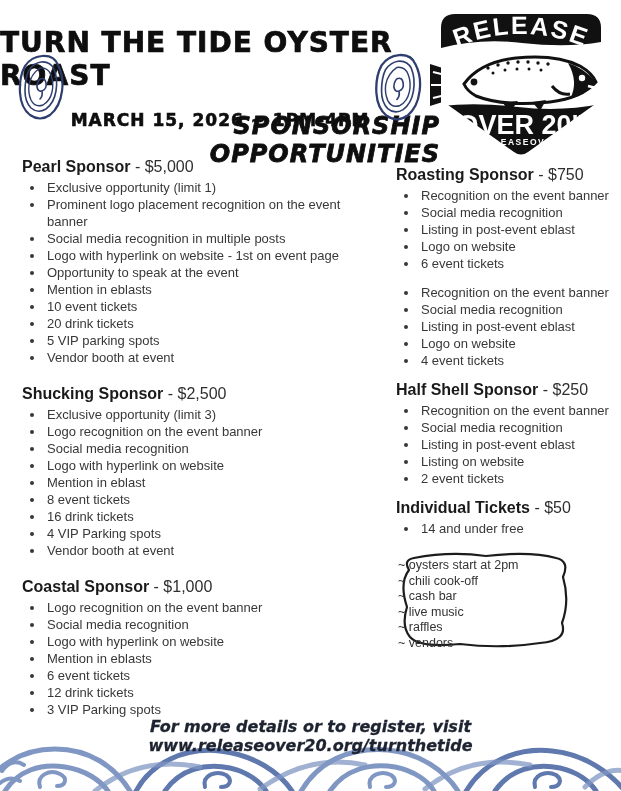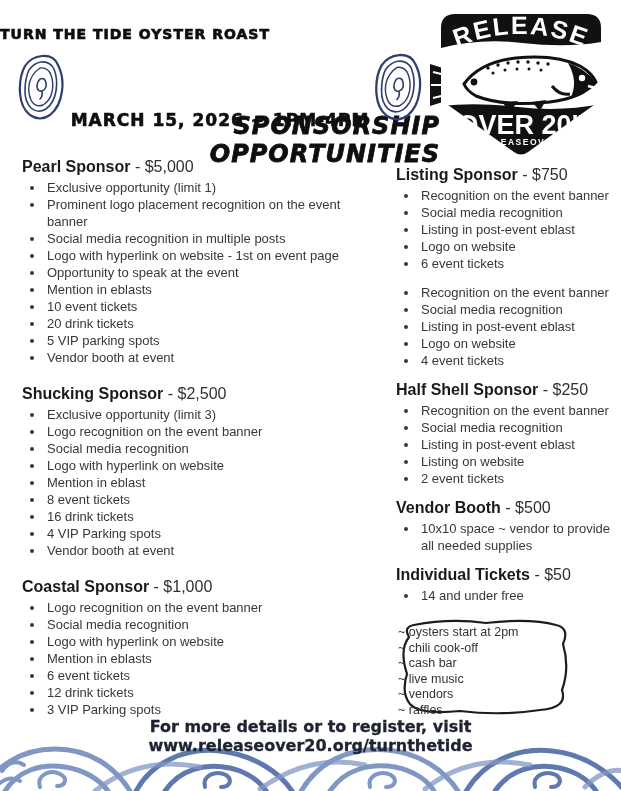--- a/index.html
+++ b/index.html
@@ -4,21 +4,21 @@
 <style>
   html,body{margin:0;padding:0;background:#e8e8e8;}
   .page{
     position:relative;width:621px;height:791px;margin:0 auto;
     background:#ffffff;overflow:hidden;
     font-family:"Liberation Sans",sans-serif;color:#383838;
   }
   .title{
     position:absolute;top:26px;left:0;width:440px;
     font-family:"DejaVu Sans",sans-serif;font-weight:700;
-    font-size:14px;letter-spacing:1px;color:#0e0e0e;
+    font-size:28px;letter-spacing:1px;color:#0e0e0e;
     -webkit-text-stroke:0.7px #0e0e0e;
   }
   .dateline{
     position:absolute;top:66px;left:0;width:440px;text-align:center;
     font-family:"DejaVu Sans",sans-serif;font-weight:700;
     font-size:17px;letter-spacing:1px;color:#0e0e0e;margin-top:44px;
     -webkit-text-stroke:0.6px #0e0e0e;
   }
   .subtitle{
     position:absolute;top:112px;left:0;width:440px;text-align:right;
@@ -50,21 +50,21 @@
   .hbox{position:relative;width:176px;height:100px;margin-top:4px;margin-left:2px;}
   .hbox-border{position:absolute;left:0;top:0;width:100%;height:100%;}
   .hbox-lines{
     position:relative;z-index:1;padding-top:9px;
   }
   .hline{font-size:12.5px;line-height:15.5px;color:#333333;}
   
   .footer{
     position:absolute;left:0;top:717px;width:621px;z-index:3;
     text-align:center;font-family:"DejaVu Sans",sans-serif;
-    font-weight:700;font-size:16px;color:#1d2330;
+    font-weight:700;font-size:16px;color:#1d2330;font-style:italic;
     -webkit-text-stroke:0.3px #1d2330;
   }
   .band{position:absolute;left:0;bottom:0;z-index:2;}
 </style>
 </head>
 <body>
 
 <div class="page">
 
   <svg width="0" height="0" style="position:absolute" aria-hidden="true">
@@ -180,21 +180,21 @@
             <li>Mention in eblasts</li>
             <li>6 event tickets</li>
             <li>12 drink tickets</li>
             <li>3 VIP Parking spots</li>
           </ul>
   </section>
 </div>
     <div class="col col-right">
       <div>
   <section class="tier">
-    <h3 class="tier-h"><span class="tier-name">Listing Sponsor</span> <span class="tier-price">- $750</span></h3>
+    <h3 class="tier-h"><span class="tier-name">Roasting Sponsor</span> <span class="tier-price">- $750</span></h3>
     <ul class="tier-list">
               <li>Recognition on the event banner</li>
               <li>Social media recognition</li>
               <li>Listing in post-event eblast</li>
               <li>Logo on website</li>
               <li>6 event tickets</li>
             </ul>
   </section>
 
   <section class="tier">
@@ -211,26 +211,20 @@
     <h3 class="tier-h"><span class="tier-name">Half Shell Sponsor</span> <span class="tier-price">- $250</span></h3>
     <ul class="tier-list">
               <li>Recognition on the event banner</li>
               <li>Social media recognition</li>
               <li>Listing in post-event eblast</li>
               <li>Listing on website</li>
               <li>2 event tickets</li>
             </ul>
   </section>
 
-  <section class="tier">
-    <h3 class="tier-h"><span class="tier-name">Vendor Booth</span> <span class="tier-price">- $500</span></h3>
-    <ul class="tier-list">
-              <li>10x10 space ~ vendor to provide all needed supplies</li>
-            </ul>
-  </section>
 
   <section class="tier">
     <h3 class="tier-h"><span class="tier-name">Individual Tickets</span> <span class="tier-price">- $50</span></h3>
     <ul class="tier-list">
               <li>14 and under free</li>
             </ul>
   </section>
 </div>
       <div class="hbox">
         <svg class="hbox-border" viewBox="0 0 176 100" preserveAspectRatio="none">
@@ -239,23 +233,23 @@
         </svg>
         <div class="hbox-lines">
   <div class="hline">~ oysters start at 2pm</div>
 
   <div class="hline">~ chili cook-off</div>
 
   <div class="hline">~ cash bar</div>
 
   <div class="hline">~ live music</div>
 
+  <div class="hline">~ raffles</div>
+
   <div class="hline">~ vendors</div>
-
-  <div class="hline">~ raffles</div>
 </div>
       </div>
     </div>
   </main>
 
   <div class="footer">For more details or to register, visit www.releaseover20.org/turnthetide</div>
 
   <svg class="band" width="621" height="54" viewBox="0 0 621 54">
     <g fill="none" stroke-linecap="round" stroke-width="5">
       <g stroke="#8197c3">

